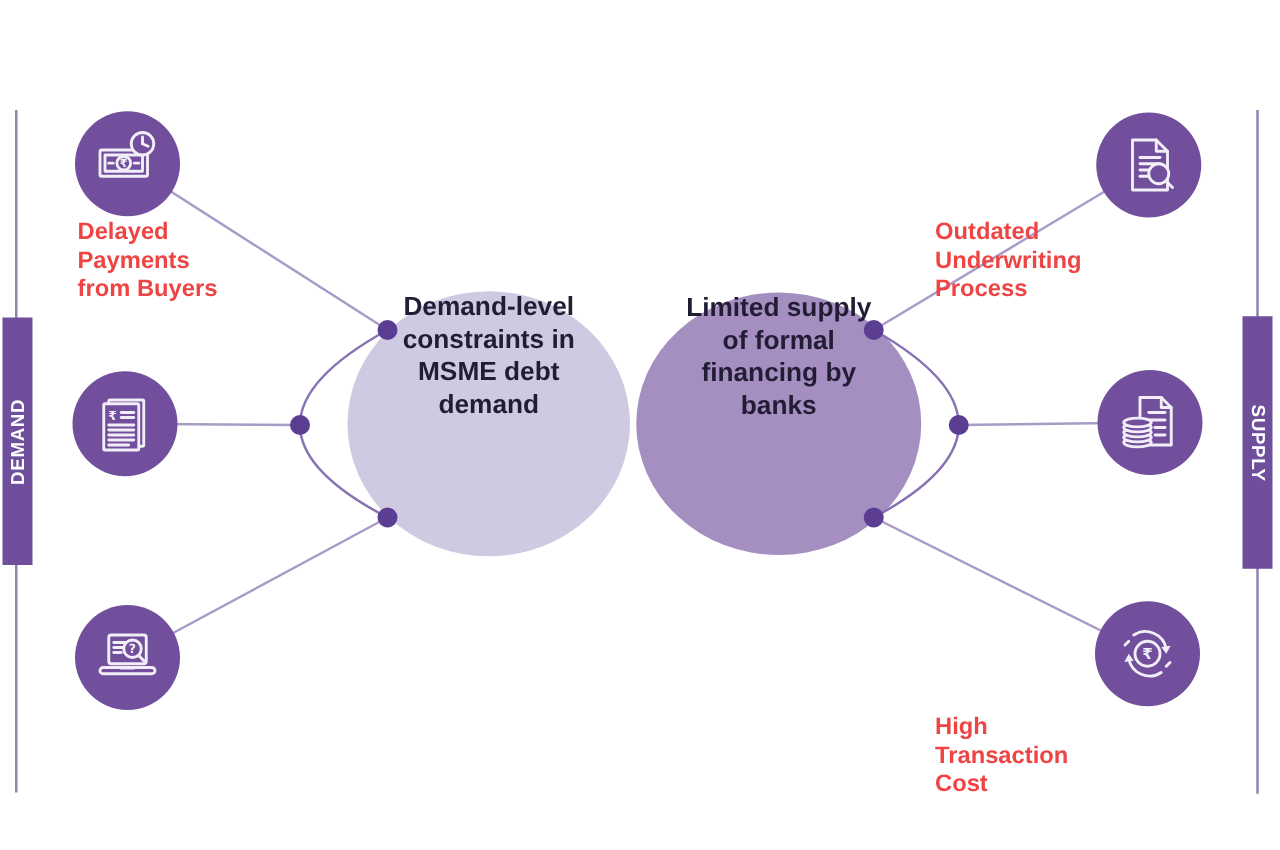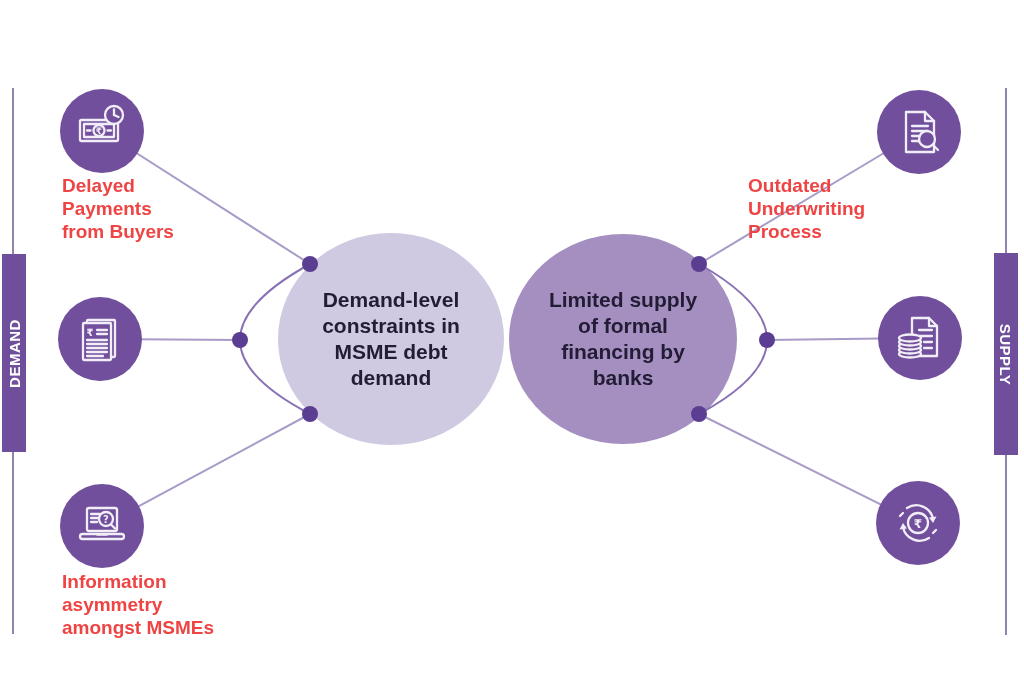--- a/index.html
+++ b/index.html
@@ -7,21 +7,21 @@
     position:relative;width:1024px;height:680px;background:#ffffff;overflow:hidden;
     font-family:"Liberation Sans","DejaVu Sans",sans-serif;
   }
   .title{
     position:absolute;left:24px;top:4px;width:966px;
     font-size:21px;line-height:27px;font-weight:bold;color:#0d0d0d;
   }
   .ml{white-space:pre-line;}
   svg.overlay{position:absolute;left:0;top:0;z-index:2;}
   .bigcircle{
-    position:absolute;border-radius:50%;display:flex;align-items:center;justify-content:center;
+    position:absolute;border-radius:50%;display:flex;align-items:flex-start;justify-content:center;
     text-align:center;font-weight:bold;z-index:1;
   }
   .bigcircle .ctext{font-size:21px;line-height:26px;color:#221c35;}
   #demand-circle{left:278px;top:233px;width:226px;height:212px;background:#cfc9e2;}
   #supply-circle{left:509px;top:234px;width:228px;height:210px;background:#a48fc0;}
   .node{
     position:absolute;width:84px;height:84px;border-radius:50%;background:#714f9c;
     display:flex;align-items:center;justify-content:center;z-index:3;
   }
   .node svg{display:block;}
@@ -167,26 +167,26 @@
       <line class="icon-stroke" x1="45" y1="40" x2="48" y2="37"></line>
       <line class="icon-stroke" x1="12" y1="23" x2="15" y2="20"></line>
       <circle class="icon-stroke" cx="30" cy="30" r="10"></circle>
       <text class="icon-glyph" x="30" y="34.5" font-size="12">₹</text>
     </svg>
   </div>
 
   <div class="factor-label ml" style="left:62px;top:174px;">Delayed
 Payments
 from Buyers</div>
-  <div class="factor-label ml" style="left:62px;top:570px;">Information
-asymmetry
-amongst MSMEs</div>
   <div class="factor-label ml right" style="left:748px;top:174px;">Outdated
 Underwriting
 Process</div>
+  <div class="factor-label ml right" style="left:748px;top:570px;">High
+Transaction
+Cost</div>
 
   <div class="vbar" id="demand-bar">
     <span>DEMAND</span>
   </div>
   <div class="vbar" id="supply-bar">
     <span>SUPPLY</span>
   </div>
 
 </div>
 

